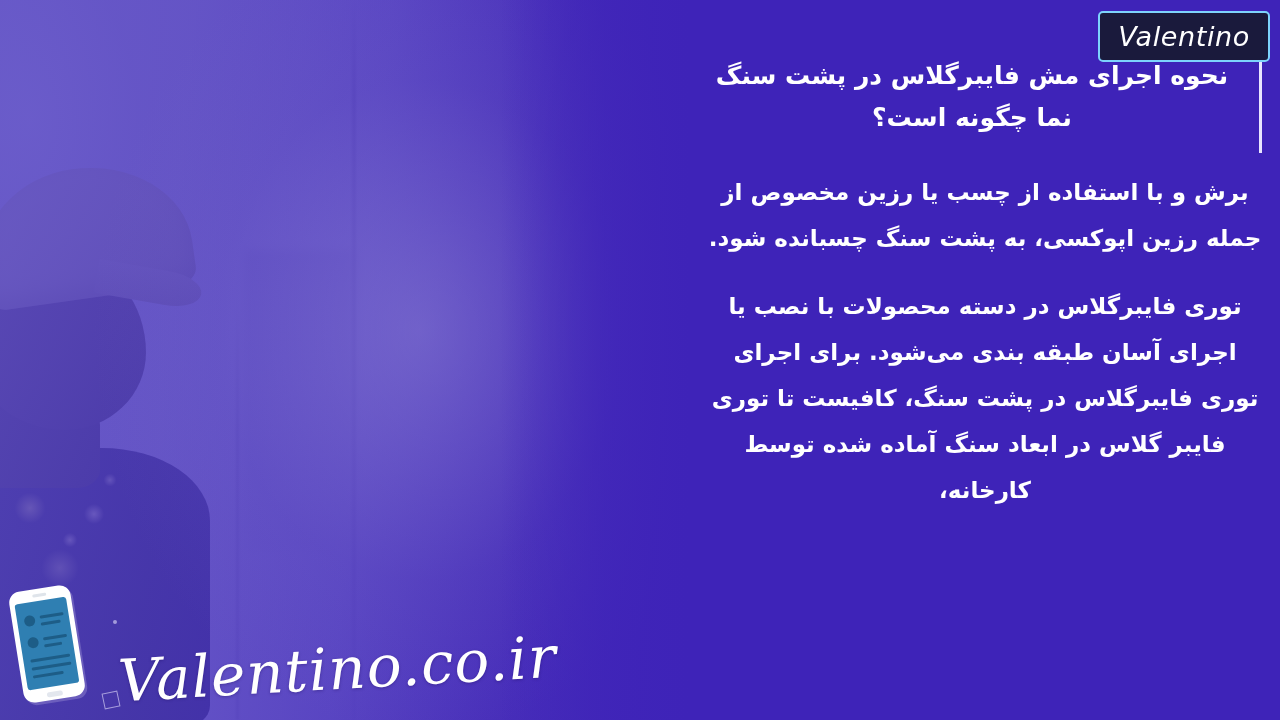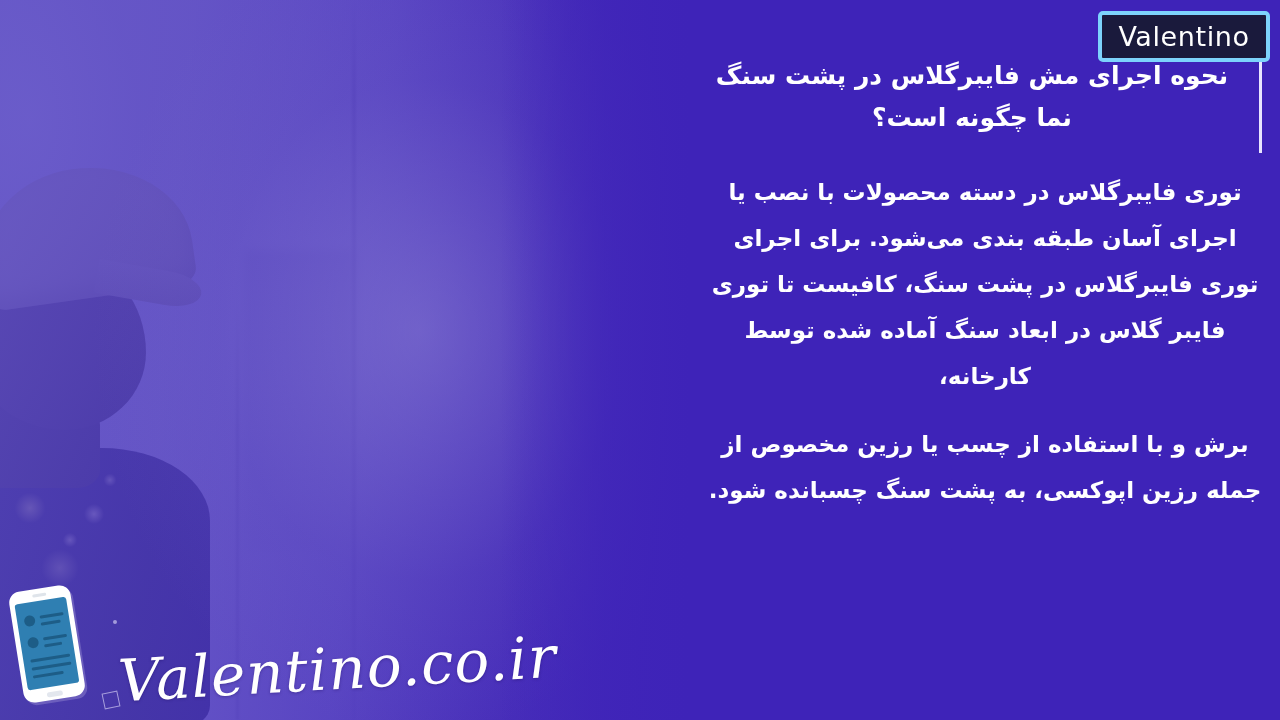--- a/index.html
+++ b/index.html
@@ -206,23 +206,23 @@
     margin-bottom:22px;
   }
   .para:last-child { margin-bottom:0; }
 
   
   .logo-badge {
     position:absolute;
     right:10px; top:11px;
     width:172px; height:51px;
     background:#1a1a3c;
-    border:4px solid #7dd3fc;
+    border:2px solid #7dd3fc;
     border-radius:5px;
-    display:flex; align-items:center; justify-content:center;
+    display:flex; align-items:center; justify-content:center;font-style:italic;
   }
   .logo-text {
     color:#ffffff;
     font-family:"DejaVu Sans","Liberation Sans",sans-serif;
     font-size:27px;
     font-weight:400;
     letter-spacing:.6px;
     line-height:1;
     direction:ltr;
   }
@@ -271,22 +271,22 @@
       <div class="wm-text">Valentino.co.ir</div>
     </div>
   </div>
 
   <div class="text-pane">
     <div class="content">
       <div class="headline">
         <span class="rule"></span>
         <span>نحوه اجرای مش فایبرگلاس در پشت سنگ نما چگونه است؟</span>
       </div>
+      <p class="para">برش و با استفاده از چسب یا رزین مخصوص از جمله رزین اپوکسی، به پشت سنگ چسبانده شود.</p>
       <p class="para">توری فایبرگلاس در دسته محصولات با نصب یا اجرای آسان طبقه بندی می‌شود. برای اجرای توری فایبرگلاس در پشت سنگ، کافیست تا توری فایبر گلاس در ابعاد سنگ آماده شده توسط کارخانه،</p>
-      <p class="para">برش و با استفاده از چسب یا رزین مخصوص از جمله رزین اپوکسی، به پشت سنگ چسبانده شود.</p>
     </div>
   </div>
 
   <div class="logo-badge">
     <span class="logo-text">Valentino</span>
   </div>
 
 </div>
 
 </body></html>

